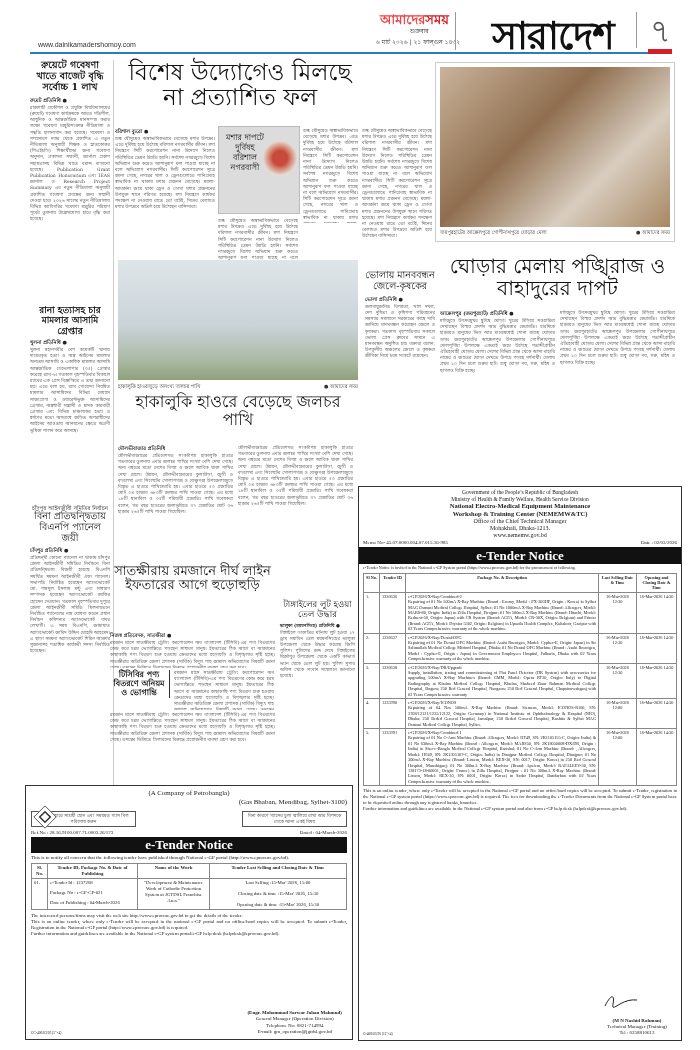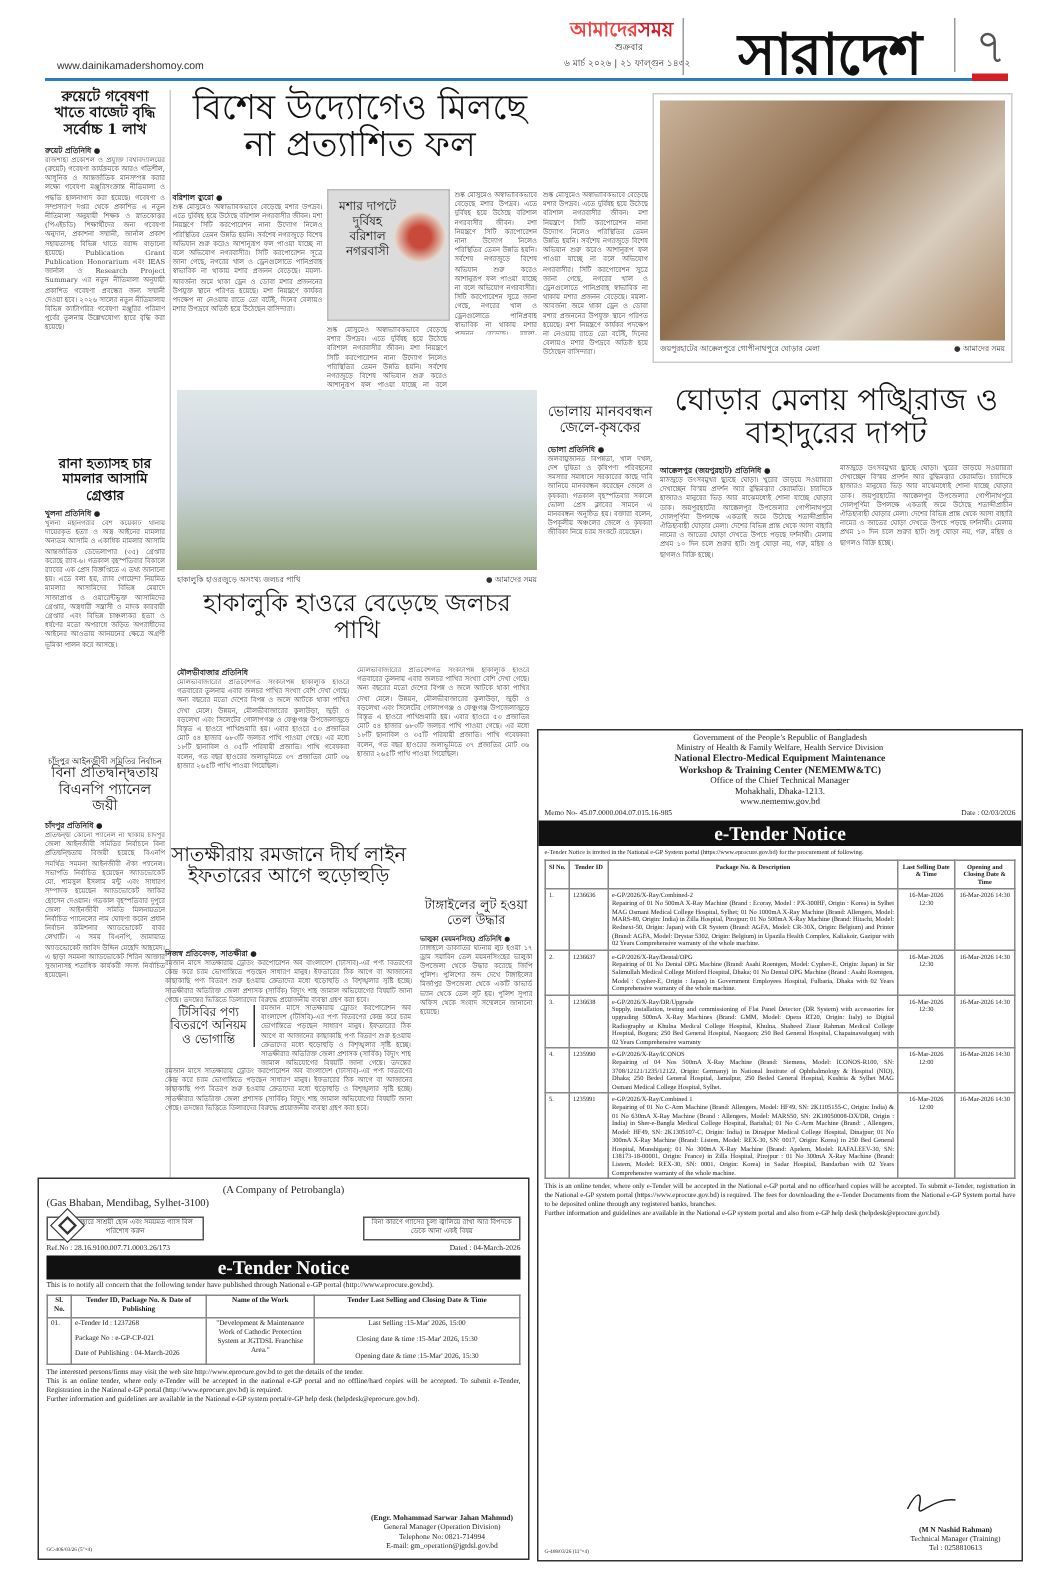--- a/index.html
+++ b/index.html
@@ -107,21 +107,21 @@
   <div class="body-txt" style="height:150px">মৌলভীবাজারের প্রতিবেশগত সংকটাপন্ন হাকালুকি হাওরে গতবারের তুলনায় এবার জলচর পাখির সংখ্যা বেশি দেখা গেছে। অন্য বছরের মতো দেশের বিপন্ন ও জলে আটকে থাকা পাখির দেখা মেলে। উন্নয়ন, মৌলভীবাজারের কুলাউড়া, জুড়ী ও বড়লেখা এবং সিলেটের গোলাপগঞ্জ ও ফেঞ্চুগঞ্জ উপজেলাজুড়ে বিস্তৃত এ হাওরে পাখিশুমারি হয়। এবার হাওরে ৫৩ প্রজাতির মোট ৫৪ হাজার ৬৮৩টি জলচর পাখি পাওয়া গেছে। এর মধ্যে ১৮টি ছানাবিল ও ৩৫টি পরিযায়ী প্রজাতি। পাখি গবেষকরা বলেন, গত বছর হাওরের জলাভূমিতে ৩৭ প্রজাতির মোট ৩৬ হাজার ২৬৫টি পাখি পাওয়া গিয়েছিল।</div>
 </div>
 <div class="abs body-txt" style="left:238px;top:445px;width:115px;height:150px">মৌলভীবাজারের প্রতিবেশগত সংকটাপন্ন হাকালুকি হাওরে গতবারের তুলনায় এবার জলচর পাখির সংখ্যা বেশি দেখা গেছে। অন্য বছরের মতো দেশের বিপন্ন ও জলে আটকে থাকা পাখির দেখা মেলে। উন্নয়ন, মৌলভীবাজারের কুলাউড়া, জুড়ী ও বড়লেখা এবং সিলেটের গোলাপগঞ্জ ও ফেঞ্চুগঞ্জ উপজেলাজুড়ে বিস্তৃত এ হাওরে পাখিশুমারি হয়। এবার হাওরে ৫৩ প্রজাতির মোট ৫৪ হাজার ৬৮৩টি জলচর পাখি পাওয়া গেছে। এর মধ্যে ১৮টি ছানাবিল ও ৩৫টি পরিযায়ী প্রজাতি। পাখি গবেষকরা বলেন, গত বছর হাওরের জলাভূমিতে ৩৭ প্রজাতির মোট ৩৬ হাজার ২৬৫টি পাখি পাওয়া গিয়েছিল।</div>
 
 <div class="abs big-head" style="left:110px;top:564px;width:165px;font-size:13px">সাতক্ষীরায় রমজানে দীর্ঘ লাইন ইফতারের আগে হুড়োহুড়ি</div>
 <div class="abs" style="left:110px;top:632px;width:165px">
   <div class="byline">নিজস্ব প্রতিবেদক, সাতক্ষীরা ●</div>
   <div class="body-txt" style="height:28px">রমজান মাসে সাতক্ষীরায় ট্রেডিং করপোরেশন অব বাংলাদেশ (টিসিবি)-এর পণ্য বিতরণের কেন্দ্র করে চরম ভোগান্তিতে পড়ছেন সাধারণ মানুষ। ইফতারের ঠিক আগে বা আজানের কাছাকাছি পণ্য বিতরণ শুরু হওয়ায় ক্রেতাদের মধ্যে হুড়োহুড়ি ও বিশৃঙ্খলার সৃষ্টি হচ্ছে। সাতক্ষীরার অতিরিক্ত জেলা প্রশাসক (সার্বিক) বিদ্যুৎ শাহ জামাল অভিযোগের বিষয়টি জানা গেছে। তদন্তের ভিত্তিতে ডিলারদের বিরুদ্ধে প্রয়োজনীয় ব্যবস্থা গ্রহণ করা হবে।</div>
 </div>
 <div class="abs" style="left:112px;top:670px;width:58px;border-right:1px solid #333;padding-right:3px">
-  <div class="col-head" style="font-size:8px;font-weight:normal">টিসিবির পণ্য বিতরণে অনিয়ম ও ভোগান্তি</div>
+  <div class="col-head" style="font-size:8px;font-weight:bold">টিসিবির পণ্য বিতরণে অনিয়ম ও ভোগান্তি</div>
 </div>
 <div class="abs body-txt" style="left:174px;top:670px;width:100px;height:40px">রমজান মাসে সাতক্ষীরায় ট্রেডিং করপোরেশন অব বাংলাদেশ (টিসিবি)-এর পণ্য বিতরণের কেন্দ্র করে চরম ভোগান্তিতে পড়ছেন সাধারণ মানুষ। ইফতারের ঠিক আগে বা আজানের কাছাকাছি পণ্য বিতরণ শুরু হওয়ায় ক্রেতাদের মধ্যে হুড়োহুড়ি ও বিশৃঙ্খলার সৃষ্টি হচ্ছে। সাতক্ষীরার অতিরিক্ত জেলা প্রশাসক (সার্বিক) বিদ্যুৎ শাহ জামাল অভিযোগের বিষয়টি জানা গেছে। তদন্তের ভিত্তিতে ডিলারদের বিরুদ্ধে প্রয়োজনীয় ব্যবস্থা গ্রহণ করা হবে।</div>
 <div class="abs body-txt" style="left:110px;top:712px;width:165px;height:70px">রমজান মাসে সাতক্ষীরায় ট্রেডিং করপোরেশন অব বাংলাদেশ (টিসিবি)-এর পণ্য বিতরণের কেন্দ্র করে চরম ভোগান্তিতে পড়ছেন সাধারণ মানুষ। ইফতারের ঠিক আগে বা আজানের কাছাকাছি পণ্য বিতরণ শুরু হওয়ায় ক্রেতাদের মধ্যে হুড়োহুড়ি ও বিশৃঙ্খলার সৃষ্টি হচ্ছে। সাতক্ষীরার অতিরিক্ত জেলা প্রশাসক (সার্বিক) বিদ্যুৎ শাহ জামাল অভিযোগের বিষয়টি জানা গেছে। তদন্তের ভিত্তিতে ডিলারদের বিরুদ্ধে প্রয়োজনীয় ব্যবস্থা গ্রহণ করা হবে।</div>
 
 <div class="abs" style="left:280px;top:600px;width:75px">
   <div class="col-head" style="font-size:8.5px;font-weight:normal">টাঙ্গাইলের লুট হওয়া তেল উদ্ধার</div>
   <div class="byline" style="margin-top:3px;font-size:4.5px">ভালুকা (ময়মনসিংহ) প্রতিনিধি ●</div>
   <div class="body-txt" style="height:130px">টাঙ্গাইলে ডাকাতির ঘটনায় লুট হওয়া ১৭ ড্রাম সয়াবিন তেল ময়মনসিংহের ভালুকা উপজেলা থেকে উদ্ধার করেছে জিপি পুলিশ। পুলিশের জব্দ দেখে টাঙ্গাইলের মির্জাপুর উপজেলা থেকে একটি কাভার্ড ভ্যান থেকে তেল লুট হয়। পুলিশ সুপার অফিস থেকে সংবাদ সম্মেলনে জানানো হয়েছে।</div>
 </div>
 
@@ -217,21 +217,21 @@
     <div>Tel : 0258810613</div>
   </div>
   <div class="ts" style="position:absolute;left:4px;bottom:4px;font-size:3.5px">G-408/03/26 (11"×4)</div>
 </div>
 
 <div class="abs rightbox" style="left:25px;top:785px;width:328px;height:255px;padding:3px 5px">
   <div style="position:absolute;left:8px;top:20px;width:22px;height:22px;border:1px solid #333;transform:rotate(45deg) scale(.75);background:#fff">
     <div style="position:absolute;left:4px;top:4px;width:12px;height:12px;border:2px solid #333"></div>
   </div>
   <div class="ts" style="text-align:center;font-size:7px;line-height:9px">(A Company of Petrobangla)</div>
-  <div class="ts" style="text-align:left;font-size:7px;line-height:9px">(Gas Bhaban, Mendibag, Sylhet-3100)</div>
+  <div class="ts" style="text-align:right;font-size:7px;line-height:9px">(Gas Bhaban, Mendibag, Sylhet-3100)</div>
   <div style="display:flex;justify-content:space-between;margin-top:4px">
     <div style="border:1px solid #555;width:105px;font-size:4.5px;line-height:6px;padding:1px 3px;text-align:center;color:#333">গ্যাস ব্যবহারে সাশ্রয়ী হোন এবং সময়মত গ্যাস বিল পরিশোধ করুন</div>
     <div style="border:1px solid #555;width:105px;font-size:4.5px;line-height:6px;padding:1px 3px;text-align:center;color:#333">বিনা কারণে গ্যাসের চুলা জ্বালিয়ে রাখা আর বিপদকে ডেকে আনা একই বিষয়</div>
   </div>
   <div class="ts" style="display:flex;justify-content:space-between;font-size:5px;margin-top:3px">
     <span>Ref.No : 28.16.9100.007.71.0003.26/173</span>
     <span>Dated : 04-March-2026</span>
   </div>
   <div class="notice-bar" style="font-size:13px;line-height:16px;margin:2px 0">e-Tender Notice</div>
   <div class="ts" style="font-size:5px;line-height:6.2px;text-align:justify">This is to notify all concern that the following tender have published through National e-GP portal (http://www.eprocure.gov.bd).</div>

